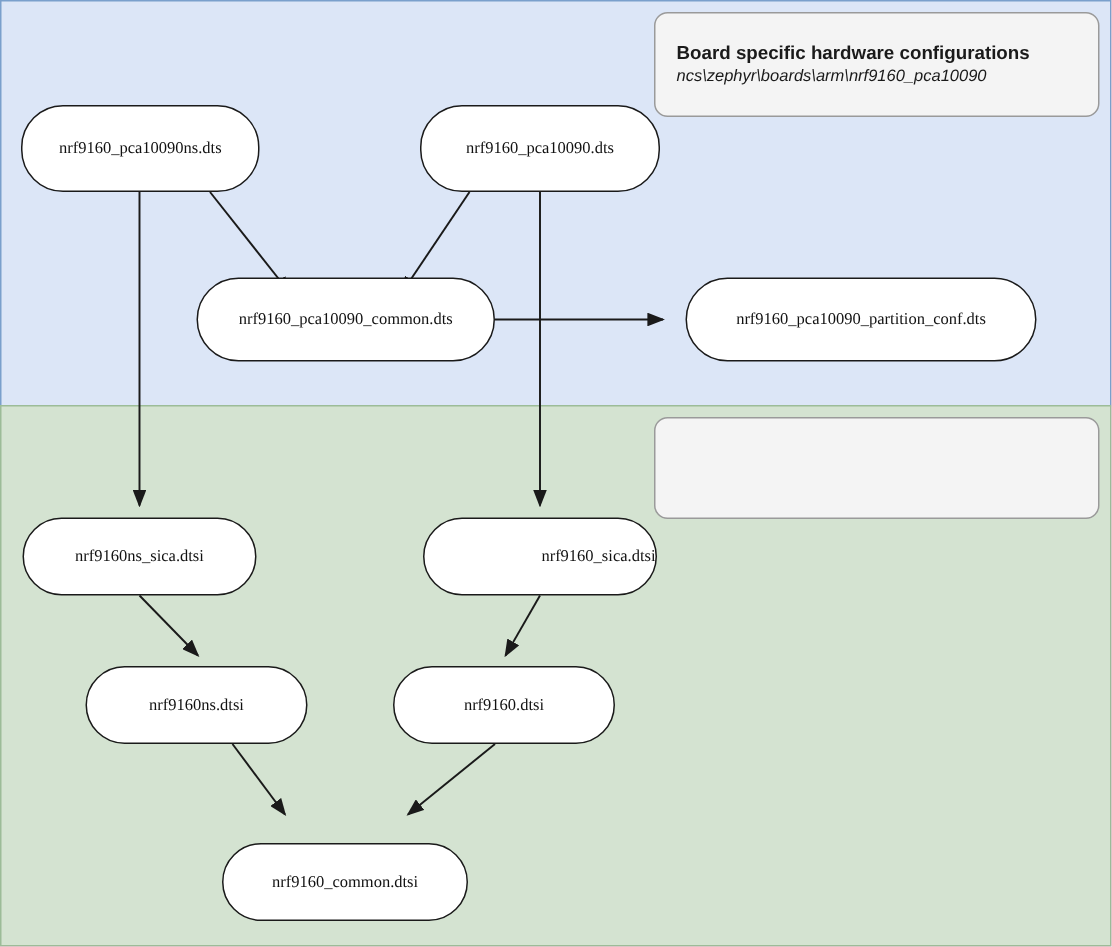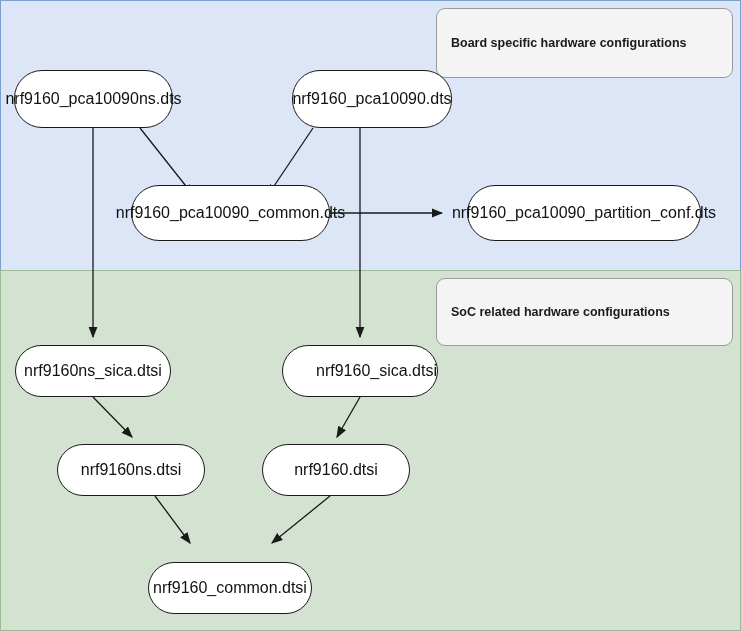--- a/index.html
+++ b/index.html
@@ -77,24 +77,25 @@
     box-sizing: border-box;
     background: #ffffff;
     border: 1px solid #1a1a1a;
     border-radius: 28px;
     display: flex;
     align-items: center;
     justify-content: center;
     z-index: 4;
   }
   .node-label {
-    font-size: 16px;
+    font-size: 11px;
     color: #111111;
     white-space: nowrap;
     text-align: center;
+    font-family: Liberation Serif, serif;
   }
   #edges {
     position: absolute;
     left: 0;
     top: 0;
     width: 741px;
     height: 631px;
     z-index: 2;
     pointer-events: none;
   }
@@ -121,37 +122,37 @@
         <path d="M 360,128 L 360,337" stroke="#1a1a1a" stroke-width="1.3" fill="none" marker-end="url(#arrowhead)"></path>
         <path d="M 93,397 L 132,437" stroke="#1a1a1a" stroke-width="1.3" fill="none" marker-end="url(#arrowhead)"></path>
         <path d="M 360,397 L 337,437" stroke="#1a1a1a" stroke-width="1.3" fill="none" marker-end="url(#arrowhead)"></path>
         <path d="M 155,496 L 190,543" stroke="#1a1a1a" stroke-width="1.3" fill="none" marker-end="url(#arrowhead)"></path>
         <path d="M 330,496 L 272,543" stroke="#1a1a1a" stroke-width="1.3" fill="none" marker-end="url(#arrowhead)"></path>
       </g>
   </svg>
 
   <div class="legend" id="legend-board">
     <div class="legend-title">Board specific hardware configurations</div>
+    <div class="legend-path">ncs\zephyr\boards\arm\nrf9160_pca10090</div>
   </div>
 
   <div class="legend" id="legend-soc">
-    <div class="legend-title">SoC related hardware configurations</div>
   </div>
 
   <div id="node-layer">
       <div class="node" id="node-pca10090ns_dts" style="left: 14px; top: 70px; width: 159px; height: 58px;">
         <span class="node-label">nrf9160_pca10090ns.dts</span>
       </div>
-      <div class="node" id="node-pca10090_dts" style="left: 292px; top: 70px; width: 160px; height: 58px;">
+      <div class="node" id="node-pca10090_dts" style="left: 280px; top: 70px; width: 160px; height: 58px;">
         <span class="node-label">nrf9160_pca10090.dts</span>
       </div>
       <div class="node" id="node-pca10090_common_dts" style="left: 131px; top: 185px; width: 199px; height: 56px;">
         <span class="node-label">nrf9160_pca10090_common.dts</span>
       </div>
-      <div class="node" id="node-pca10090_partition_dts" style="left: 467px; top: 185px; width: 234px; height: 56px; align-items: center;">
+      <div class="node" id="node-pca10090_partition_dts" style="left: 457px; top: 185px; width: 234px; height: 56px; align-items: center;">
         <span class="node-label">nrf9160_pca10090_partition_conf.dts</span>
       </div>
       <div class="node" id="node-nrf9160ns_sica_dtsi" style="left: 15px; top: 345px; width: 156px; height: 52px;">
         <span class="node-label">nrf9160ns_sica.dtsi</span>
       </div>
       <div class="node" id="node-nrf9160_sica_dtsi" style="left: 282px; top: 345px; width: 156px; height: 52px; justify-content: flex-end;">
         <span class="node-label">nrf9160_sica.dtsi</span>
       </div>
       <div class="node" id="node-nrf9160ns_dtsi" style="left: 57px; top: 444px; width: 148px; height: 52px;">
         <span class="node-label">nrf9160ns.dtsi</span>

